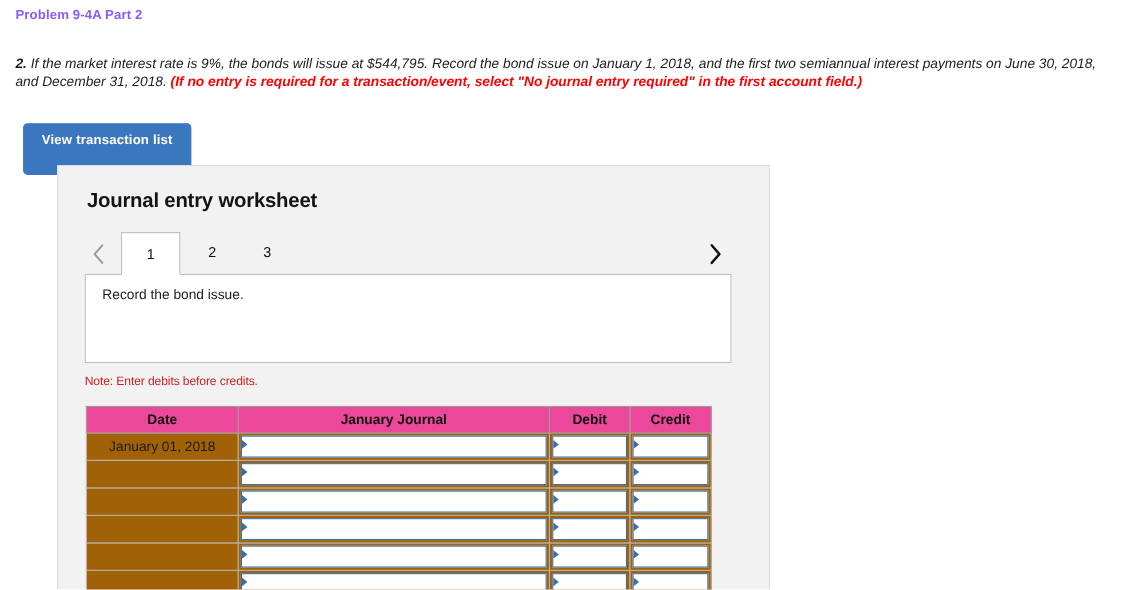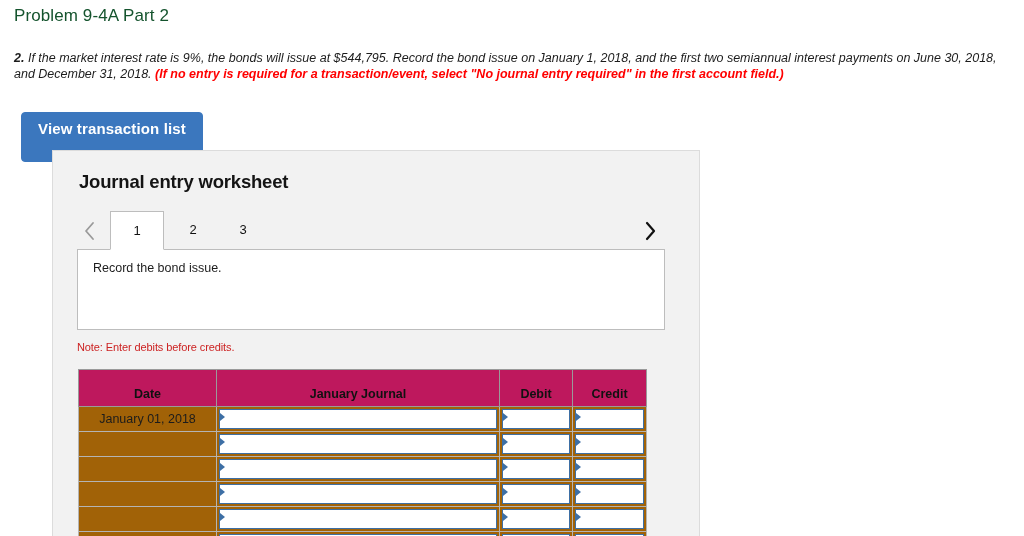--- a/index.html
+++ b/index.html
@@ -21,23 +21,23 @@
     position: relative;
     width: 1024px;
     height: 536px;
   }
 
   
   .problem-title {
     position: absolute;
     left: 14px;
     top: 6px;
-    font-size: 17px;
-    font-weight: 400;
-    color: #14532d;
+    font-size: 12px;
+    font-weight: 700;
+    color: #8b5cf6;
     letter-spacing: 0.1px;
   }
 
   
   .instructions {
     position: absolute;
     left: 14px;
     top: 50px;
     width: 996px;
     font-size: 12.5px;
@@ -55,21 +55,21 @@
 
   
   .view-btn {
     position: absolute;
     left: 21px;
     top: 112px;
     background: #3b77be;
     border: 1px solid #3b77be;
     border-radius: 4px;
     color: #ffffff;
-    font-size: 15px;
+    font-size: 12px;
     font-weight: bold;
     padding: 8px 16px 25px 16px;
     cursor: pointer;
     font-family: "Liberation Sans", sans-serif;
     line-height: 1;
     letter-spacing: 0.15px;
   }
 
   
   .worksheet-panel {
@@ -175,27 +175,27 @@
   
   .jtable {
     position: absolute;
     left: 25px;
     top: 218px;
     border-collapse: collapse;
     table-layout: fixed;
     background: #ffffff;
   }
   .jtable th {
-    background: #be185d;
+    background: #ec4899;
     border: 1px solid #9a9a9a;
     font-size: 12.5px;
     font-weight: bold;
     color: #111111;
     height: 20px;
-    padding: 14px 0 2px 0;
+    padding: 1px 0 2px 0;
     text-align: center;
   }
   .jtable td {
     border: 1px solid #b4b4b4;
     border-top: none;
     height: 24px;
     padding: 0;
     background: #a16207;
     vertical-align: middle;
   }

